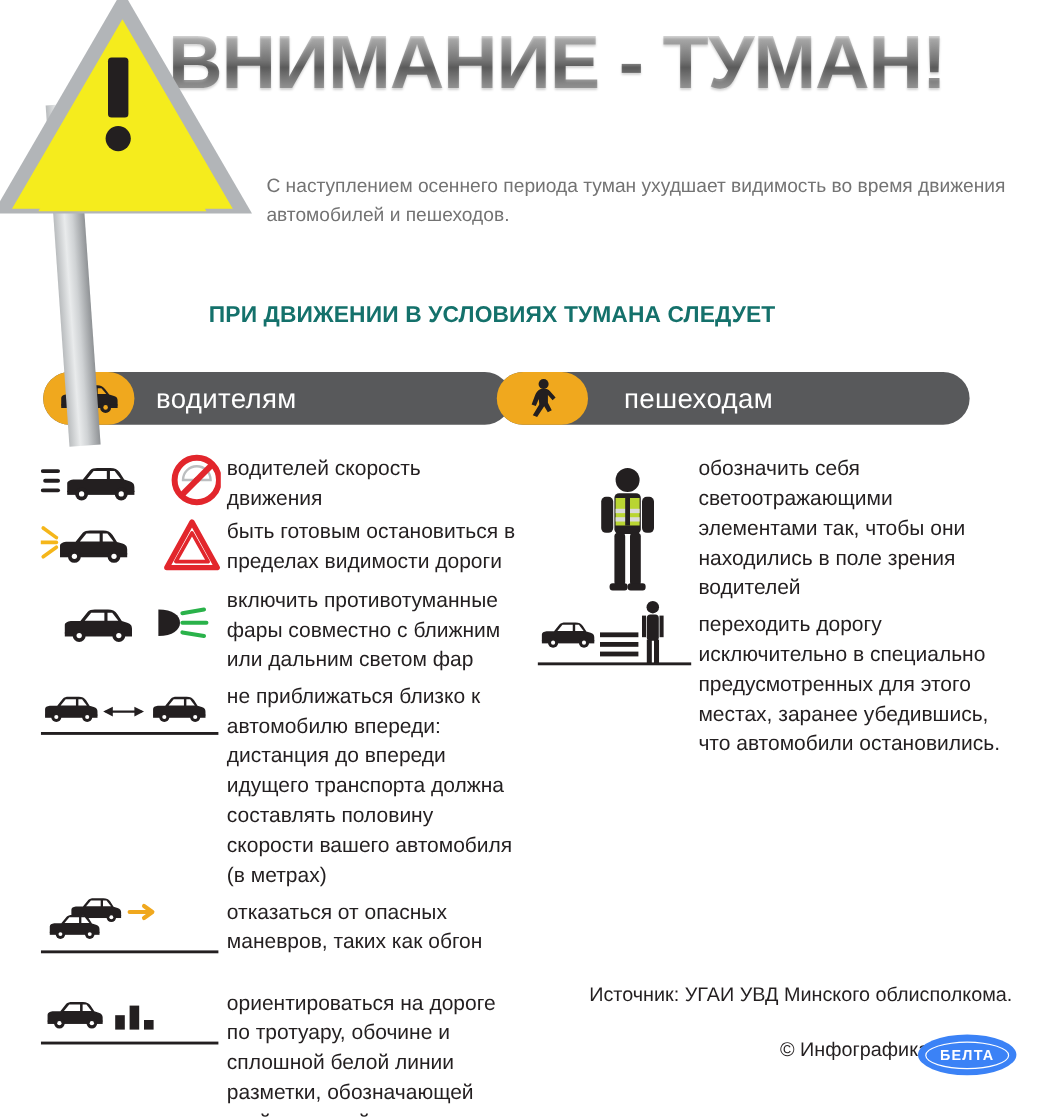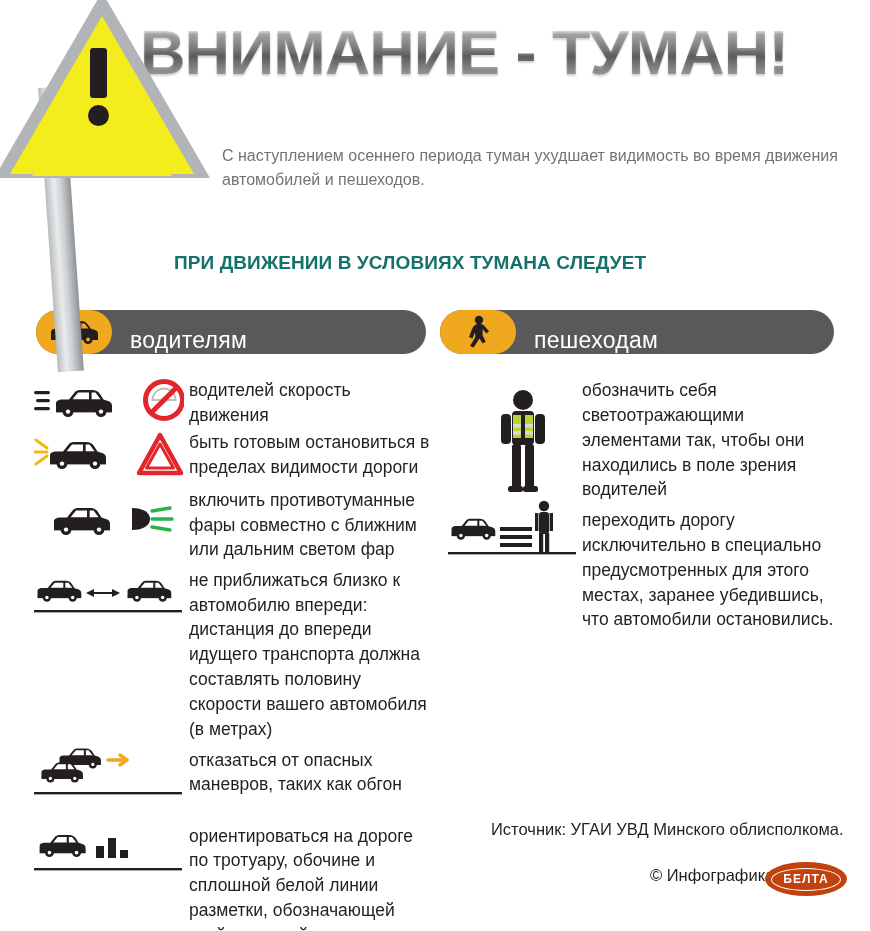--- a/index.html
+++ b/index.html
@@ -135,24 +135,24 @@
     letter-spacing: 0.1px;
   }
 
   
   .bar {
     position: absolute;
     height: 44px;
     border-radius: 22px;
     background: #58595b;
     display: flex;
-    align-items: flex-end;
+    align-items: center;
   }
   .bar.drivers { left: 36px; top: 310px; width: 390px; }
-  .bar.peds    { left: 440px; top: 310px; width: 394px; }
+  .bar.peds    { left: 414px; top: 310px; width: 394px; gap: 12px; }
   .bar-badge {
     width: 76px;
     height: 44px;
     border-radius: 22px;
     background: #f0a81e;
     display: flex;
     align-items: center;
     justify-content: center;
     flex: 0 0 auto;
   }
@@ -212,21 +212,21 @@
     position: absolute;
     left: 765px;
     top: 862px;
     width: 82px;
     height: 34px;
   }
   .belta-ellipse {
     width: 82px;
     height: 34px;
     border-radius: 50%;
-    background: #c2410c;
+    background: #3b82f6;
     display: flex;
     align-items: center;
     justify-content: center;
   }
   .belta-inner {
     width: 68px;
     height: 21px;
     border-radius: 50%;
     border: 1.5px solid #ffffff;
     display: flex;

